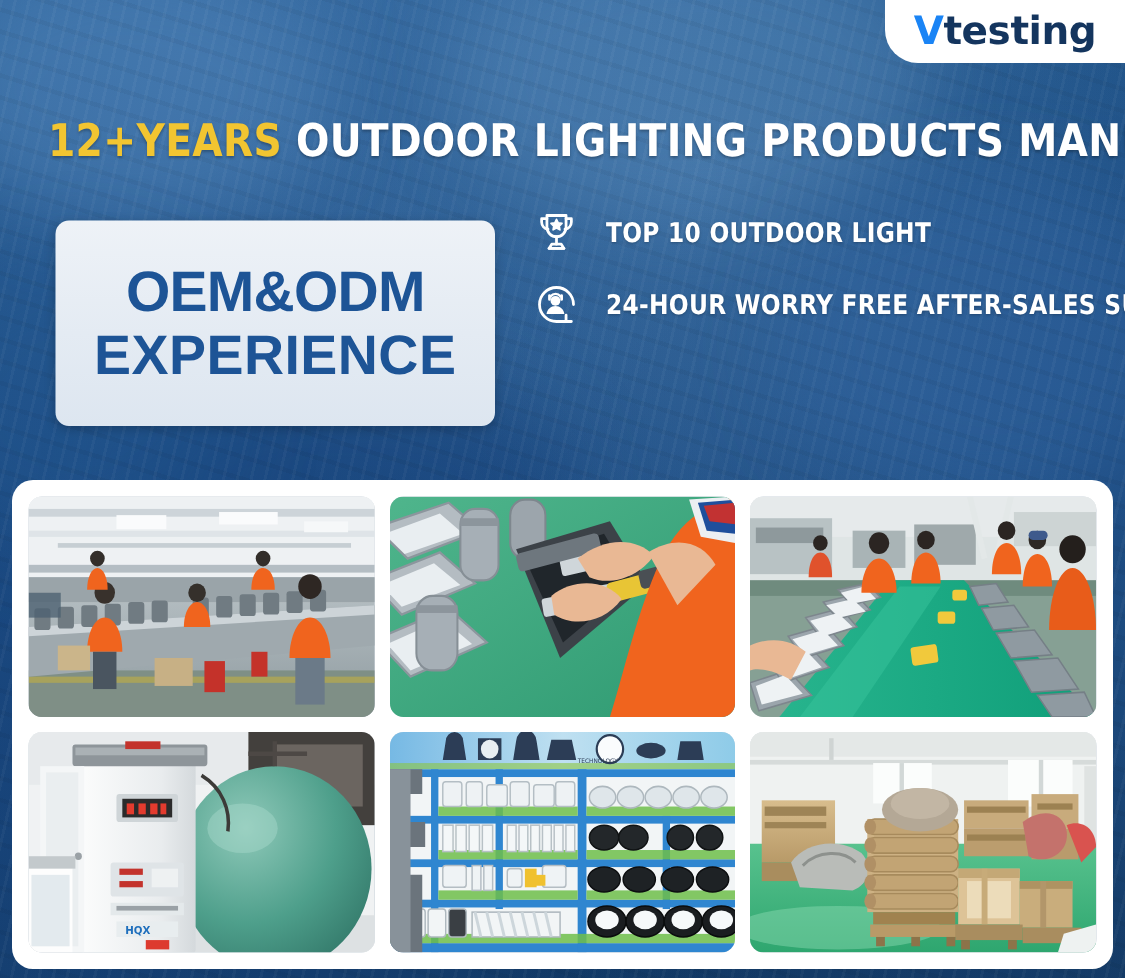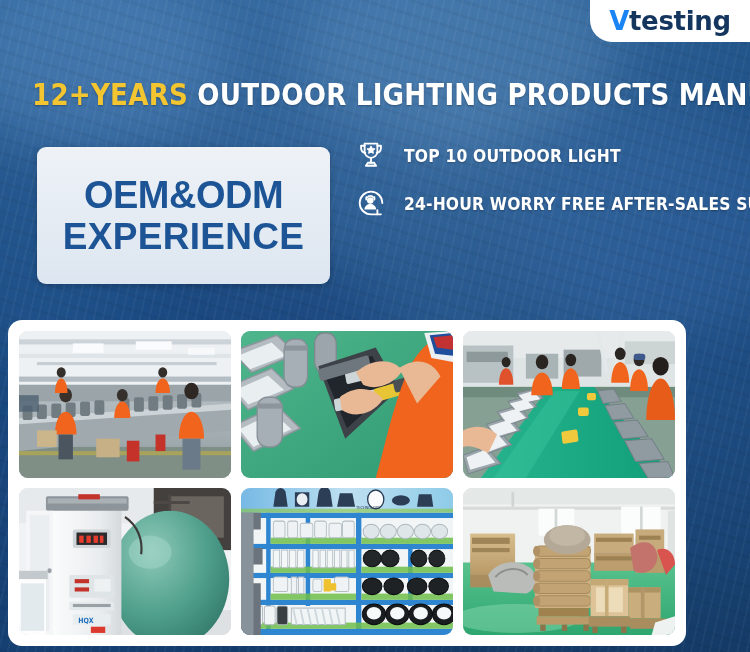--- a/index.html
+++ b/index.html
@@ -114,21 +114,21 @@
     letter-spacing:.2px;
     white-space:nowrap;
     transform:scaleX(.96);
     transform-origin:left center;
     text-shadow:0 1px 2px rgba(0,0,0,.25);
   }
 
   
   .gallery{
     position:absolute; left:8px; top:320px;
-    width:678px; height:326px;
+    width:734px; height:326px;
     background:#ffffff;
     border-radius:14px;
     padding:11px;
     display:grid;
     grid-template-columns:repeat(3,1fr);
     grid-template-rows:repeat(2,1fr);
     gap:10px;
     z-index:6;
   }
   .photo{

